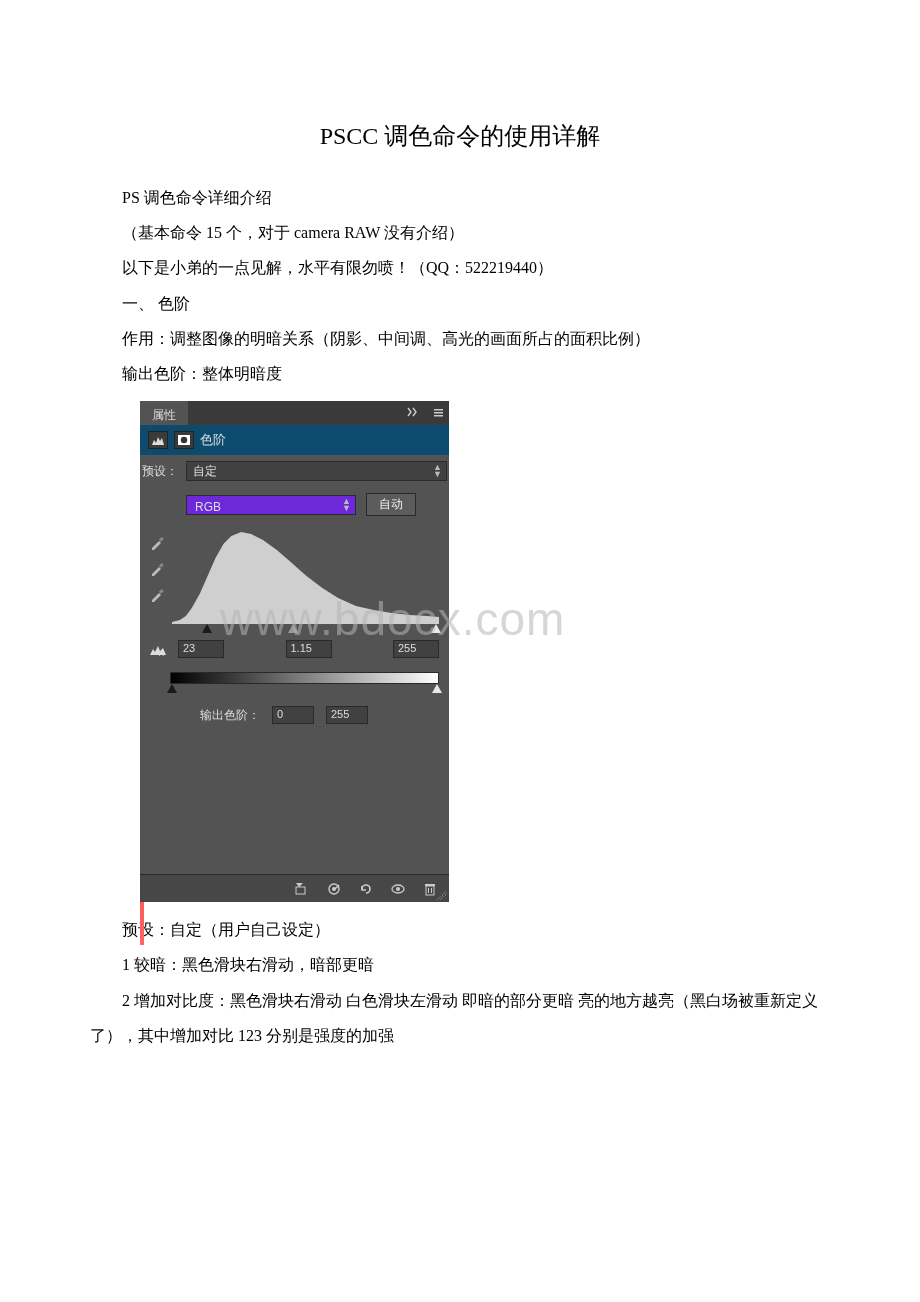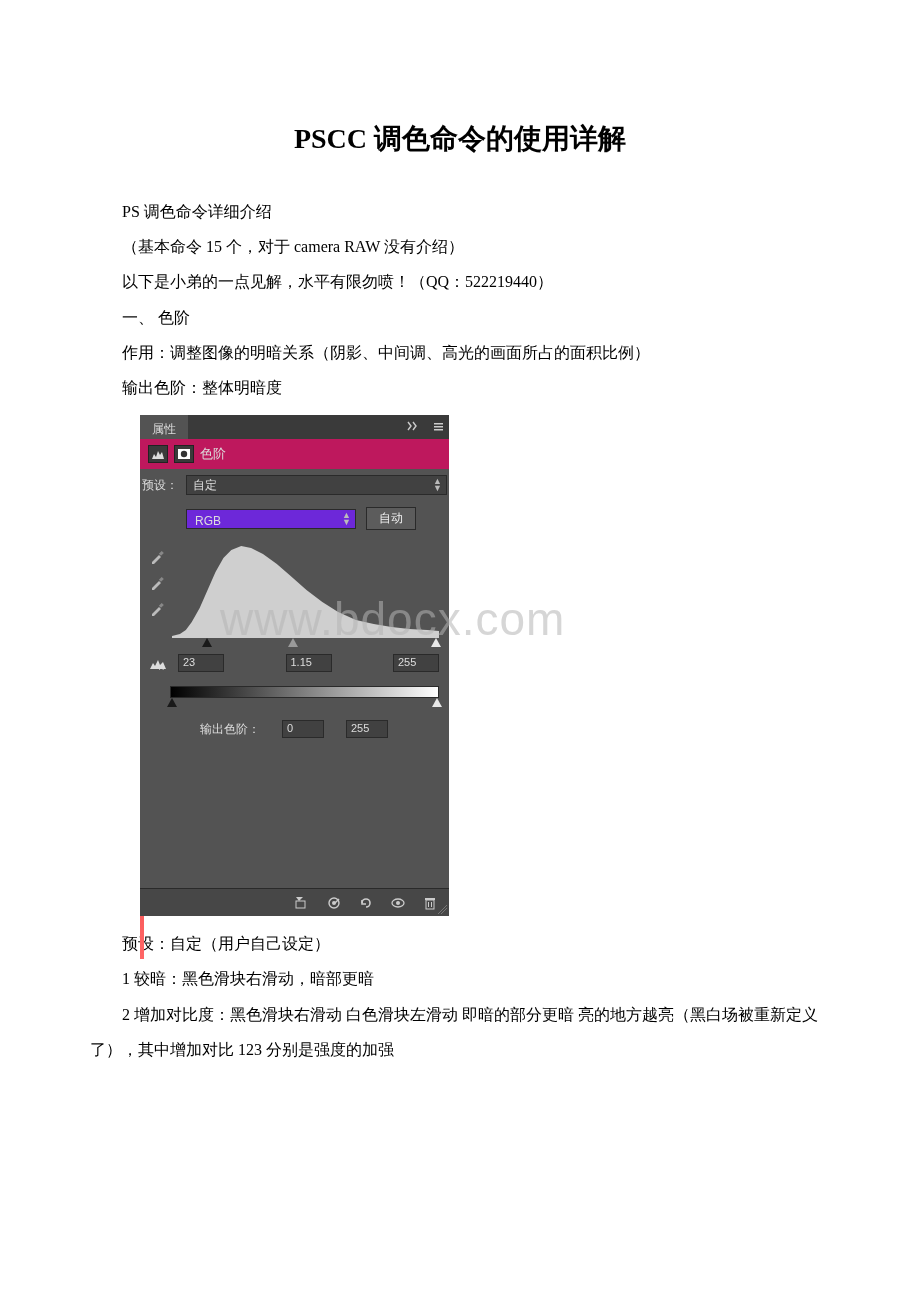--- a/index.html
+++ b/index.html
@@ -8,24 +8,24 @@
     height: 1302px;
     background: #ffffff;
     font-family: "SimSun", "Microsoft YaHei", sans-serif;
     position: relative;
   }
   .page {
     padding: 120px 90px 40px 90px;
   }
   .title {
     text-align: center;
-    font-size: 28px;
-    font-weight: bold;
+    font-size: 24px;
+    font-weight: normal;
     font-family: "SimSun", serif;
-    margin-bottom: 36px;
+    margin-bottom: 28px;
   }
   .body-text {
     font-size: 16px;
     line-height: 2.2;
     font-family: "SimSun", serif;
     color: #000;
   }
   .body-text p {
     text-indent: 2em;
     margin: 0;
@@ -64,21 +64,21 @@
     align-items: center;
     gap: 10px;
     padding-right: 6px;
     color: #ccc;
   }
   .titlebar2 {
     display: flex;
     align-items: flex-start;
     gap: 6px;
     padding: 6px 8px;
-    background: #be185d;
+    background: #0c4a6e;
   }
   .icon-box {
     width: 20px; height: 18px;
     background: #3a3a3a;
     border: 1px solid #222;
     display: flex; align-items: center; justify-content: center;
   }
   .icon-histo svg, .icon-mask svg { width: 14px; height: 12px; }
   .levels-label { font-size: 13px; color: #ddd; }
   .row {
@@ -196,21 +196,21 @@
   .out-slider-track {
     margin: 0 10px 0 30px;
     height: 12px;
     position: relative;
   }
   .out-slider-track .tri.black2 { border-bottom: 9px solid #1a1a1a; left: -3px; }
   .out-slider-track .tri.white2 { border-bottom: 9px solid #e8e8e8; right: -3px; }
   .outrow {
     display: flex;
     align-items: center;
-    gap: 22px;
+    gap: 12px;
     padding: 10px 10px 10px 60px;
   }
   .outbox {
     background: #414141;
     border: 1px solid #2a2a2a;
     width: 42px; height: 18px;
     color: #ddd; font-size: 11px; padding: 1px 4px;
   }
   .panel-fill { height: 140px; }
   .panel-footer {

